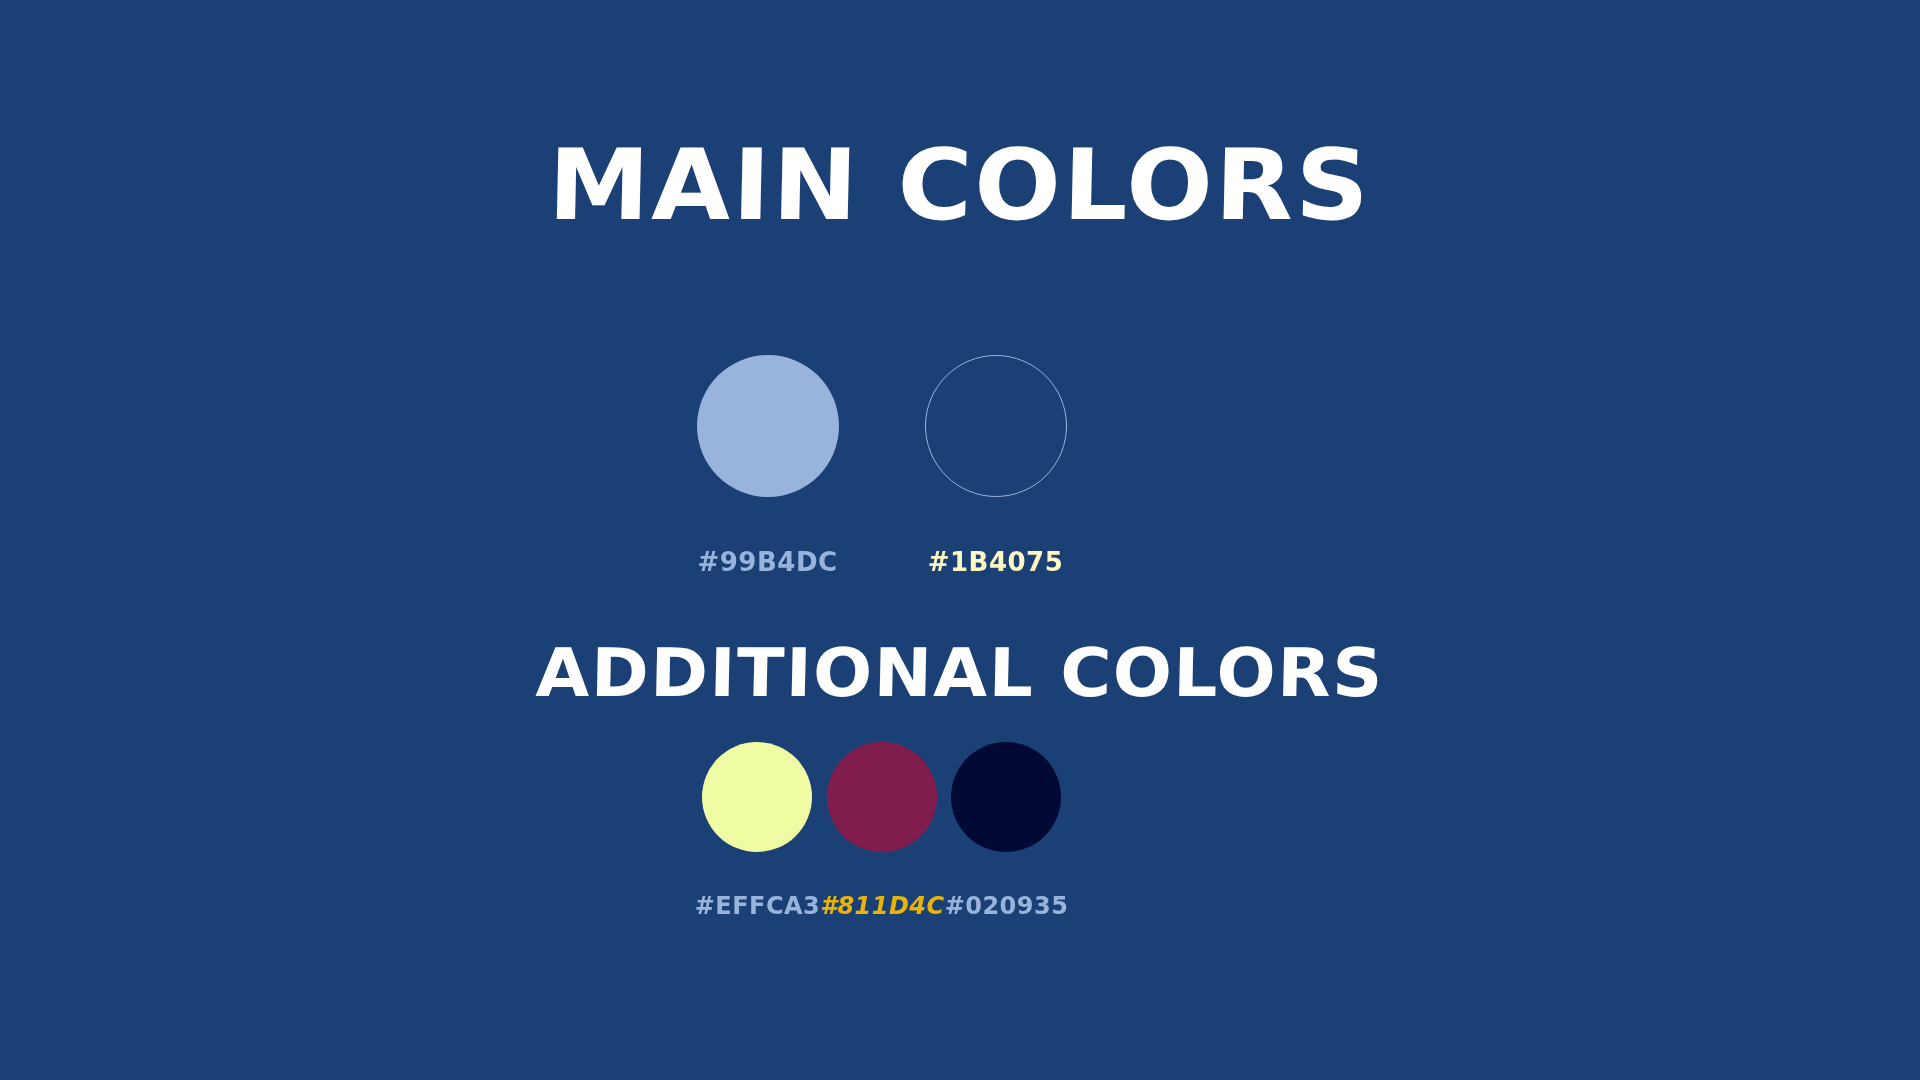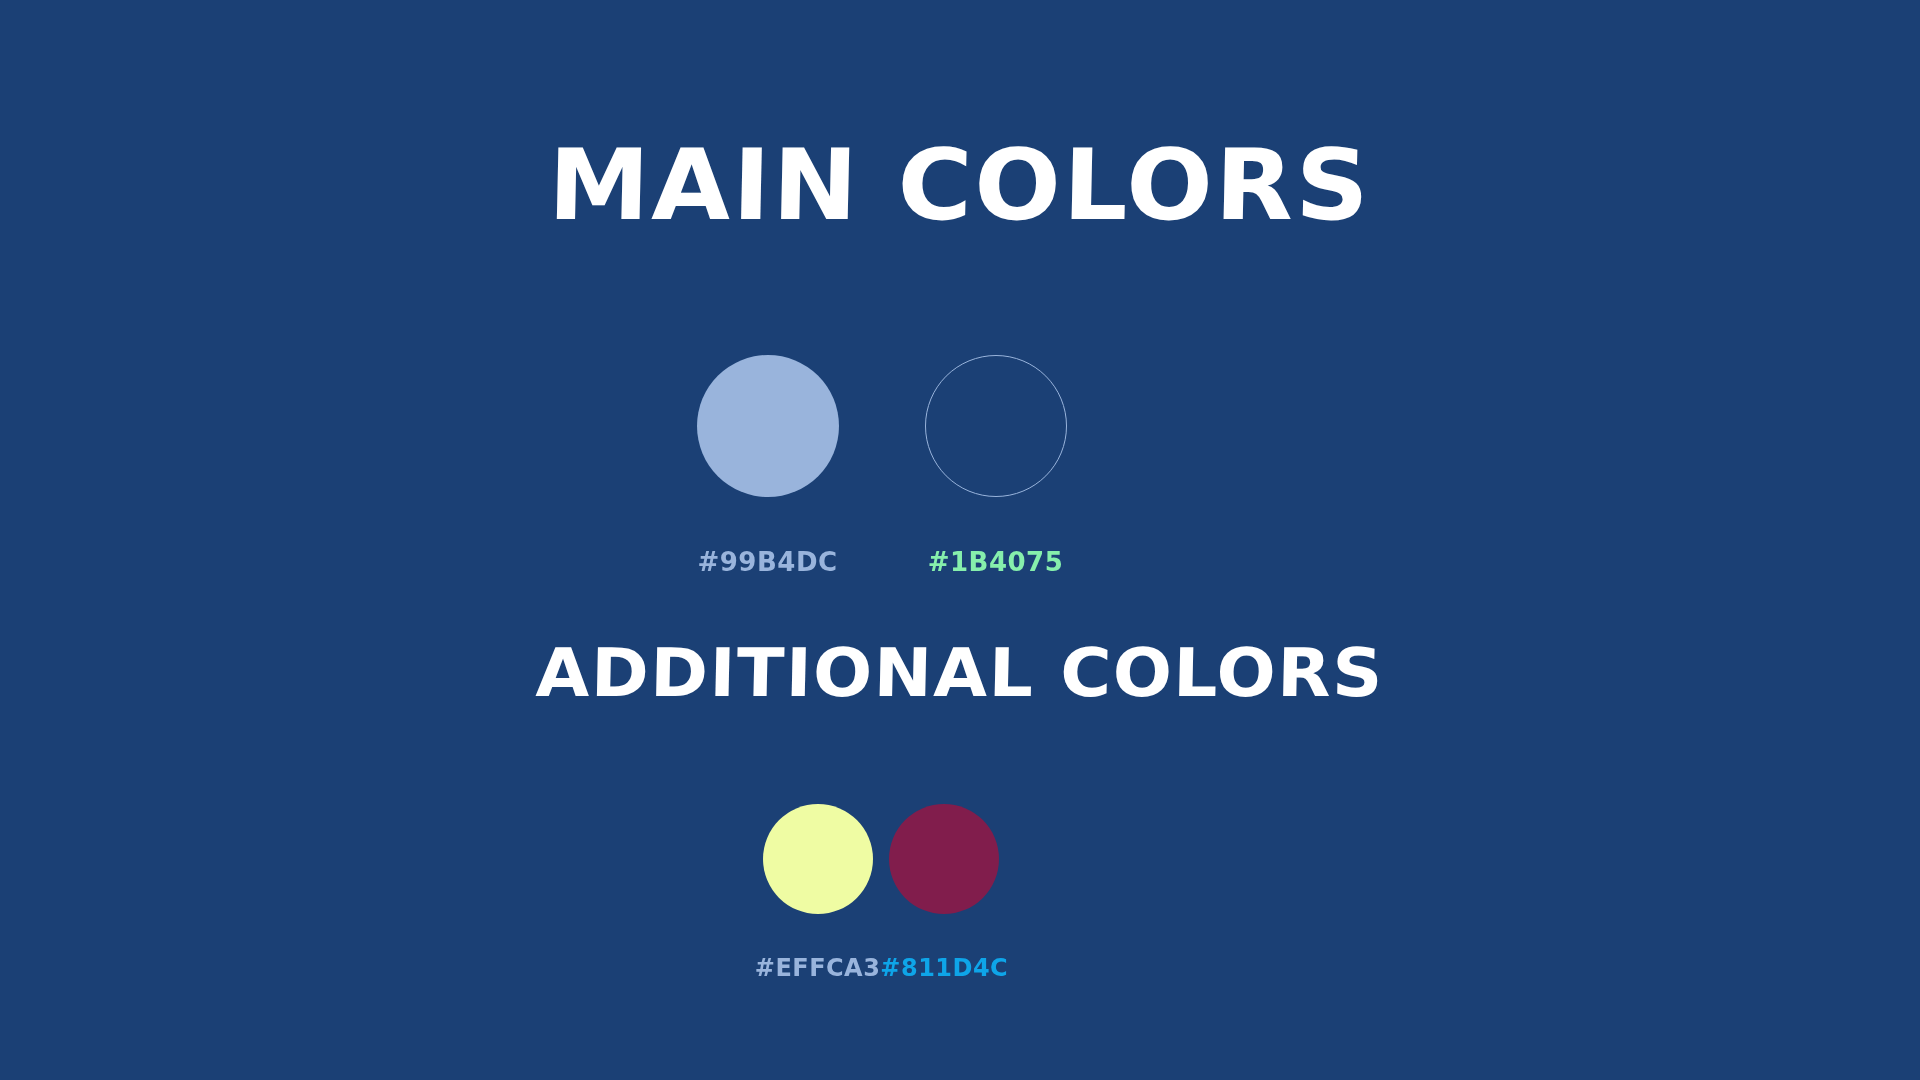--- a/index.html
+++ b/index.html
@@ -61,21 +61,21 @@
     display: flex;
     justify-content: center;
     align-items: center;
   }
 
   #row-main {
     top: 355px;
     gap: 86px;
   }
   #row-additional {
-    top: 804px;
+    top: 742px;
   }
 
   .swatch {
     display: flex;
     flex-direction: column;
     align-items: center;
   }
 
   .swatch-dot {
     border-radius: 50%;
@@ -127,38 +127,42 @@
   <div class="swatch-row" id="row-main">
 
     <div class="swatch">
       <div class="swatch-dot" style="background: rgb(153, 180, 220);"></div>
       <div class="swatch-label" style="color: rgb(153, 180, 220);">#99B4DC</div>
     </div>
 
 
     <div class="swatch">
       <div class="swatch-dot outlined" style="background: rgb(27, 64, 117); border: 1.5px solid rgb(153, 180, 220);"></div>
-      <div class="swatch-label" style="color: #86efac;">#1B4075</div>
+      <div class="swatch-label" style="color: #fef9c3;">#1B4075</div>
     </div>
 
 
   </div>
 
   <div class="section-heading" id="heading-additional" style="color: rgb(255, 255, 255);">
     <span class="heading-inner">ADDITIONAL COLORS</span>
   </div>
 
   <div class="swatch-row" id="row-additional">
 
     <div class="swatch">
       <div class="swatch-dot" style="background: rgb(239, 252, 163);"></div>
       <div class="swatch-label" style="color: rgb(153, 180, 220);">#EFFCA3</div>
     </div>
 
     <div class="swatch">
       <div class="swatch-dot" style="background: rgb(129, 29, 76);"></div>
-      <div class="swatch-label" style="color: #0ea5e9;">#811D4C</div>
+      <div class="swatch-label" style="color: #eab308; font-style: italic;">#811D4C</div>
     </div>
 
+    <div class="swatch">
+      <div class="swatch-dot" style="background: rgb(2, 9, 53);"></div>
+      <div class="swatch-label" style="color: rgb(153, 180, 220);">#020935</div>
+    </div>
 
   </div>
 
 </div>
 
 </body></html>

